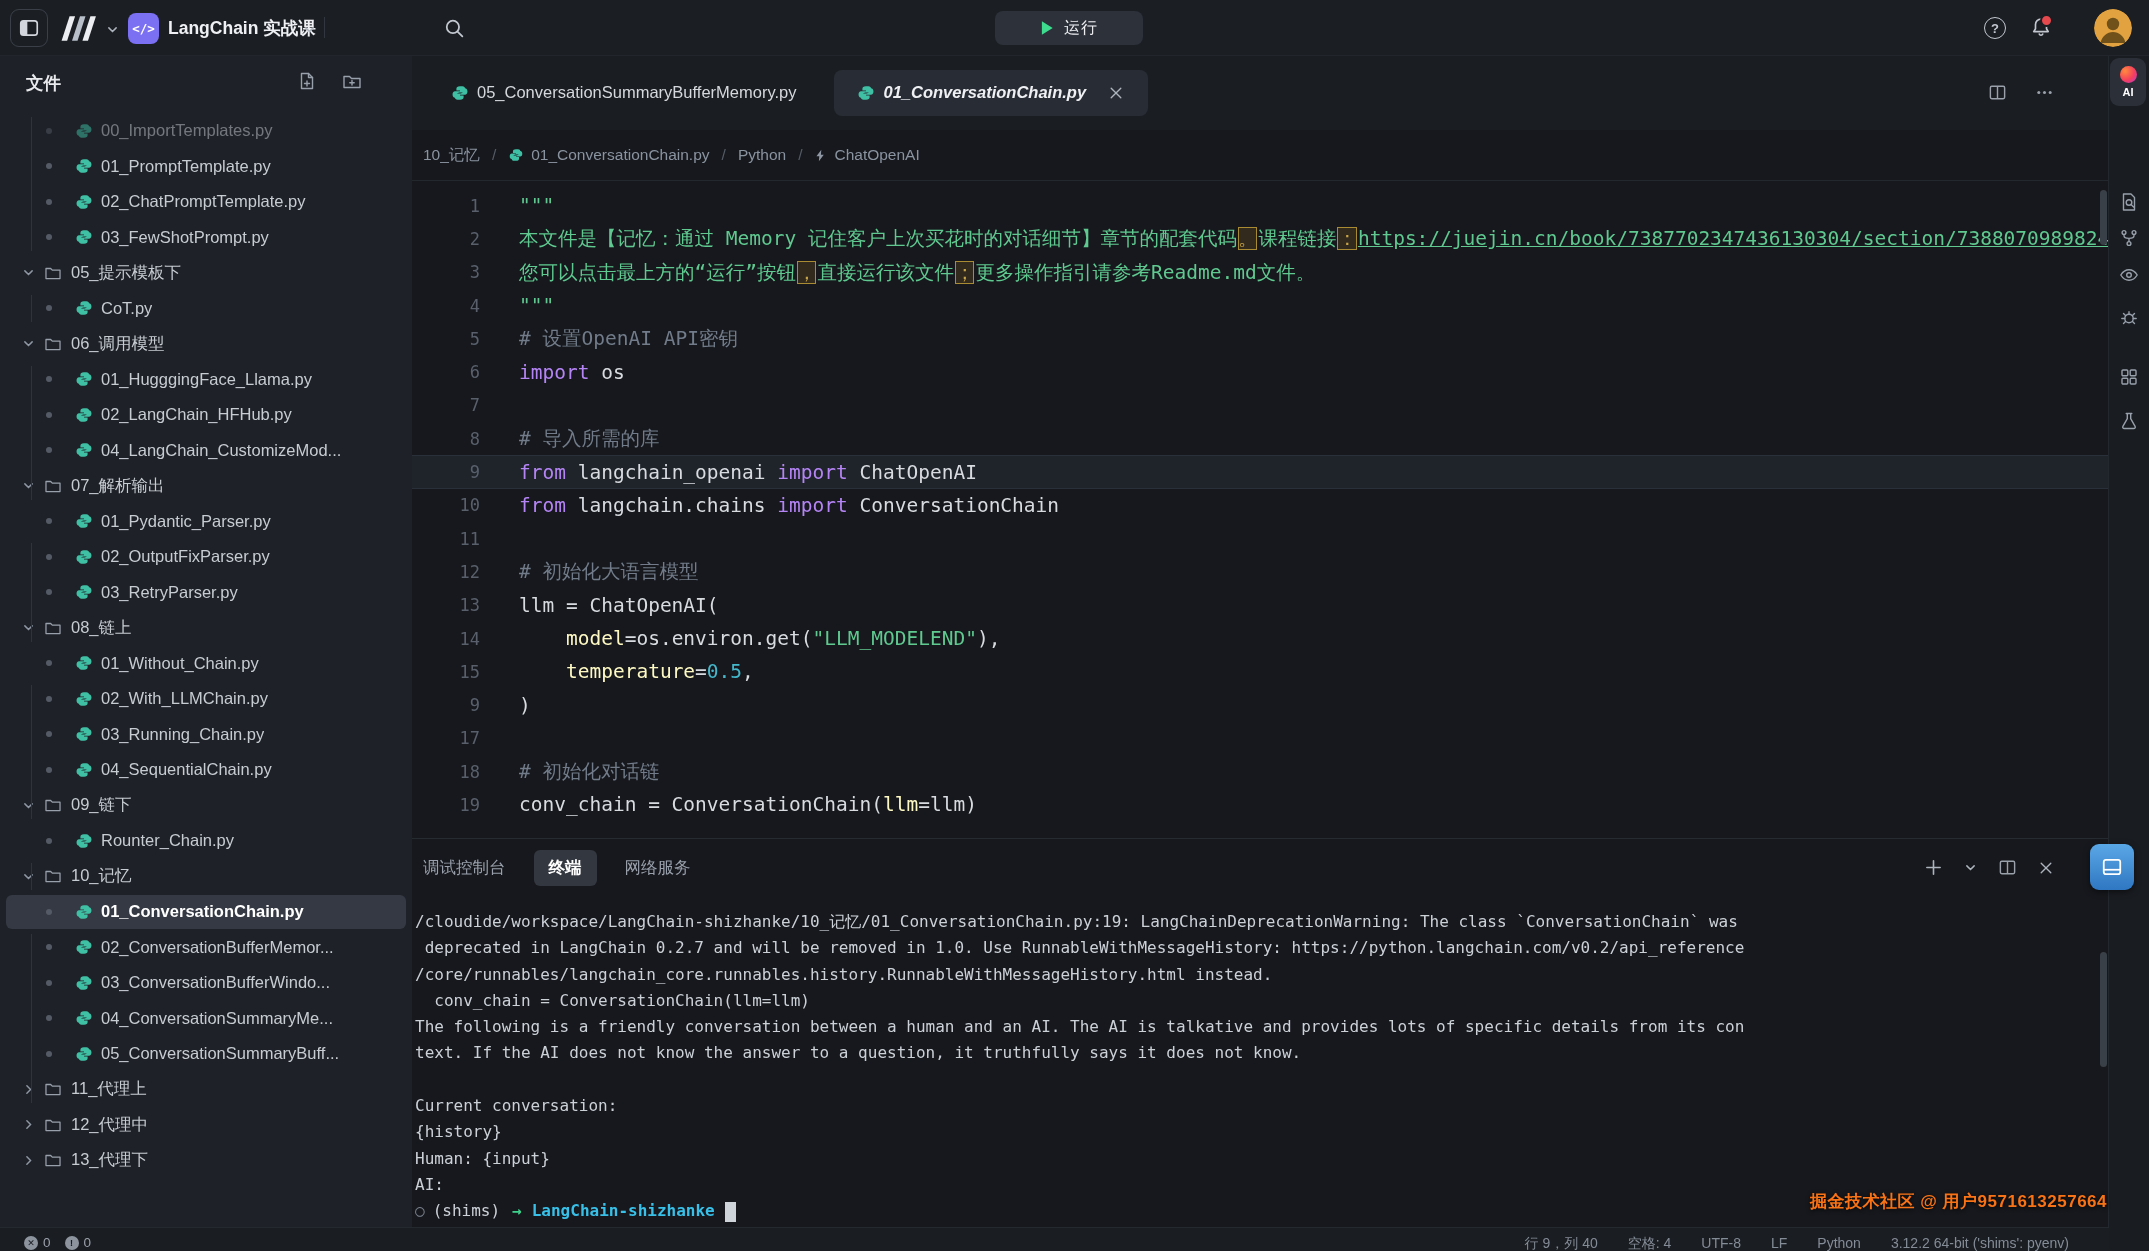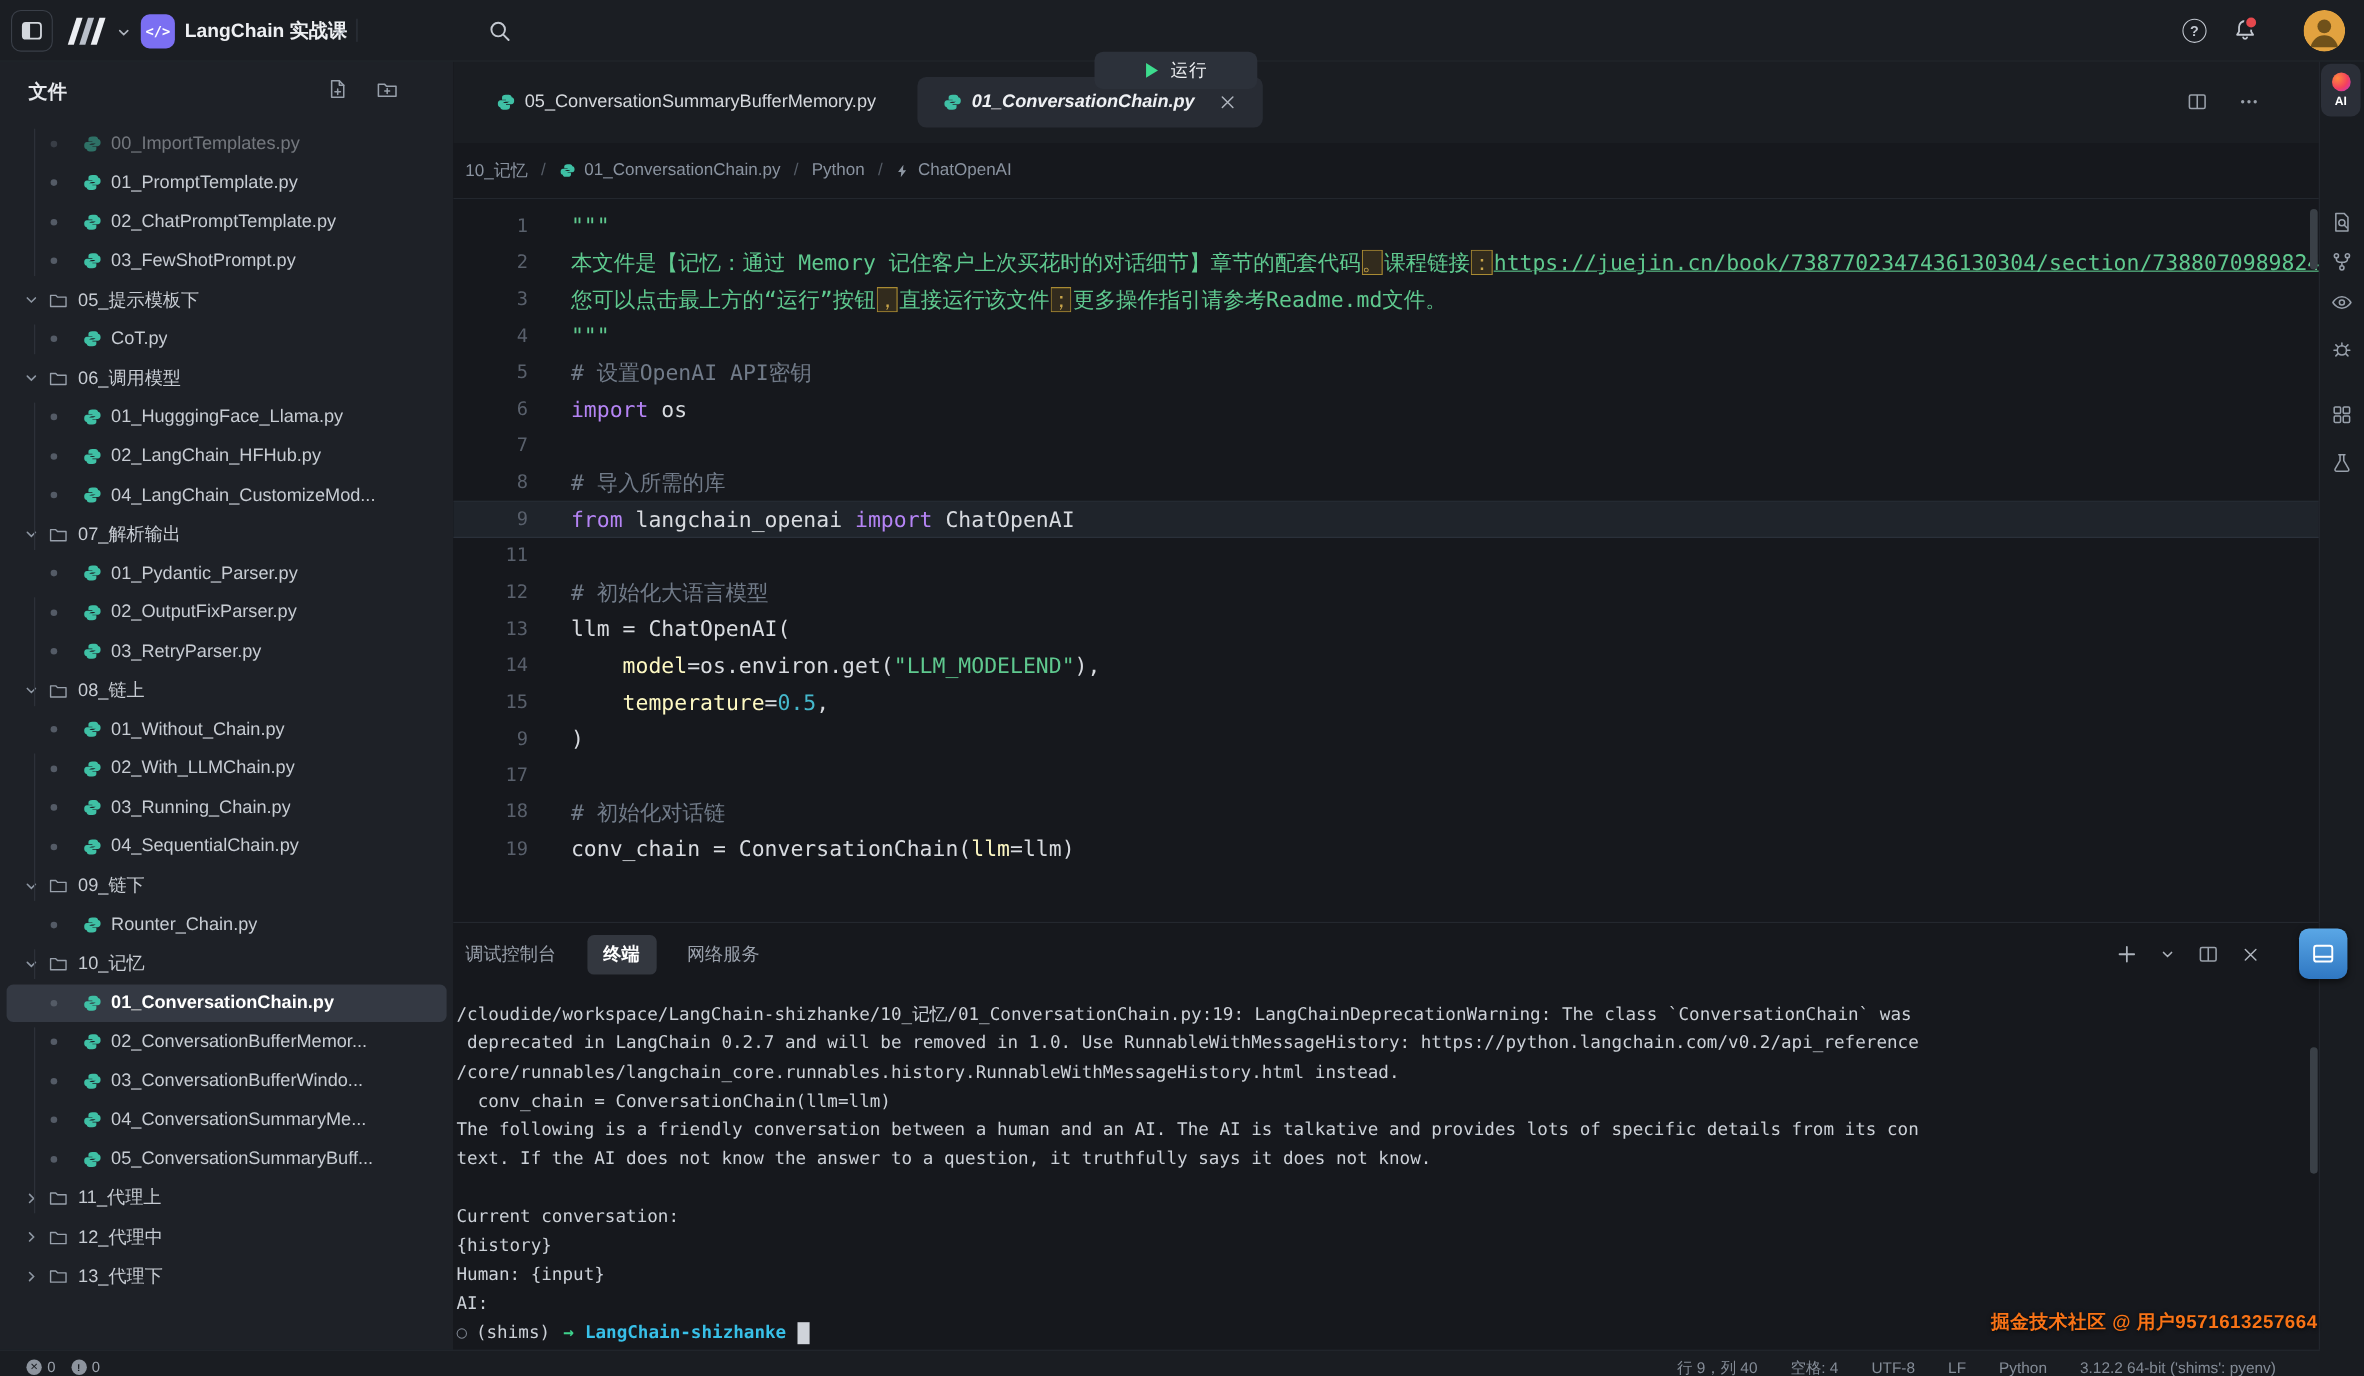--- a/index.html
+++ b/index.html
@@ -10,21 +10,21 @@
   #topbar{position:absolute;left:0;top:0;right:0;height:55px;background:#1b1e23;border-bottom:1px solid #22262c;display:flex;align-items:center;z-index:30;}
   .tb-toggle{position:absolute;left:10px;top:9px;width:38px;height:38px;border:1px solid #3a3f48;border-radius:9px;background:transparent;display:flex;align-items:center;justify-content:center;cursor:pointer;}
   .tb-logo{position:absolute;left:57px;top:15px;}
   .tb-chev1{position:absolute;left:106px;top:23px;}
   .proj-badge{position:absolute;left:128px;top:13px;width:31px;height:31px;border-radius:8px;background:#7b6ff2;display:flex;align-items:center;justify-content:center;
               font-family:"DejaVu Sans Mono",monospace;font-size:12.5px;font-weight:700;color:#fff;}
   .tb-title{position:absolute;left:168px;top:0;height:55px;display:flex;align-items:center;font-size:17.5px;font-weight:700;color:#eef0f3;}
   .tb-chev2{position:absolute;left:303px;top:23px;}
   .tb-divider{position:absolute;left:324px;top:17px;width:1px;height:21px;background:#31363f;}
   .tb-search{position:absolute;left:443px;top:17px;width:22px;height:22px;cursor:pointer;}
-  .run-btn{position:absolute;left:995px;top:11px;width:148px;height:34px;background:#2c313a;border:none;border-radius:8px;display:flex;align-items:center;justify-content:center;gap:10px;cursor:pointer;margin-top:36px;}
+  .run-btn{position:absolute;left:995px;top:11px;width:148px;height:34px;background:#2c313a;border:none;border-radius:8px;display:flex;align-items:center;justify-content:center;gap:10px;cursor:pointer;}
   .run-btn span{color:#eceef1;font-size:16px;letter-spacing:1px;}
   .tb-help{position:absolute;left:1984px;top:17px;width:22px;height:22px;border:1.6px solid #c3c8d0;border-radius:50%;box-sizing:border-box;color:#c3c8d0;font-size:13px;font-weight:700;display:flex;align-items:center;justify-content:center;cursor:pointer;}
   .tb-bell{position:absolute;left:2030px;top:16px;cursor:pointer;}
   .tb-bell .dot{position:absolute;right:-1px;top:-2px;width:9px;height:9px;border-radius:50%;background:#e5484d;border:2px solid #1b1e23;}
   .tb-avatar{position:absolute;left:2094px;top:9px;width:38px;height:38px;border-radius:50%;overflow:hidden;cursor:pointer;}
   
   #sidebar{position:absolute;left:0;top:55px;width:412px;bottom:23px;background:#1e2127;overflow:hidden;z-index:5;}
   .sb-head{position:relative;height:56px;}
   .sb-head .sb-title{position:absolute;left:26px;top:16px;font-size:17.5px;font-weight:700;color:#e8eaee;}
   .sb-newfile{position:absolute;left:297px;top:16px;cursor:pointer;}
@@ -626,20 +626,24 @@
         </div>
         <div class="crow">
           <span class="gutter">8</span>
           <span class="ctext"><span class="c-cmt"># 导入所需的库</span></span>
         </div>
         <div class="crow cur">
           <span class="gutter">9</span>
           <span class="ctext"><span class="c-kw">from</span><span class="c-plain"> langchain_openai </span><span class="c-kw">import</span><span class="c-plain"> ChatOpenAI</span></span>
         </div>
         <div class="crow">
+          <span class="gutter">10</span>
+          <span class="ctext"><span class="c-kw">from</span><span class="c-plain"> langchain.chains </span><span class="c-kw">import</span><span class="c-plain"> ConversationChain</span></span>
+        </div>
+        <div class="crow">
           <span class="gutter">11</span>
           <span class="ctext"></span>
         </div>
         <div class="crow">
           <span class="gutter">12</span>
           <span class="ctext"><span class="c-cmt"># 初始化大语言模型</span></span>
         </div>
         <div class="crow">
           <span class="gutter">13</span>
           <span class="ctext"><span class="c-plain">llm = ChatOpenAI(</span></span>

